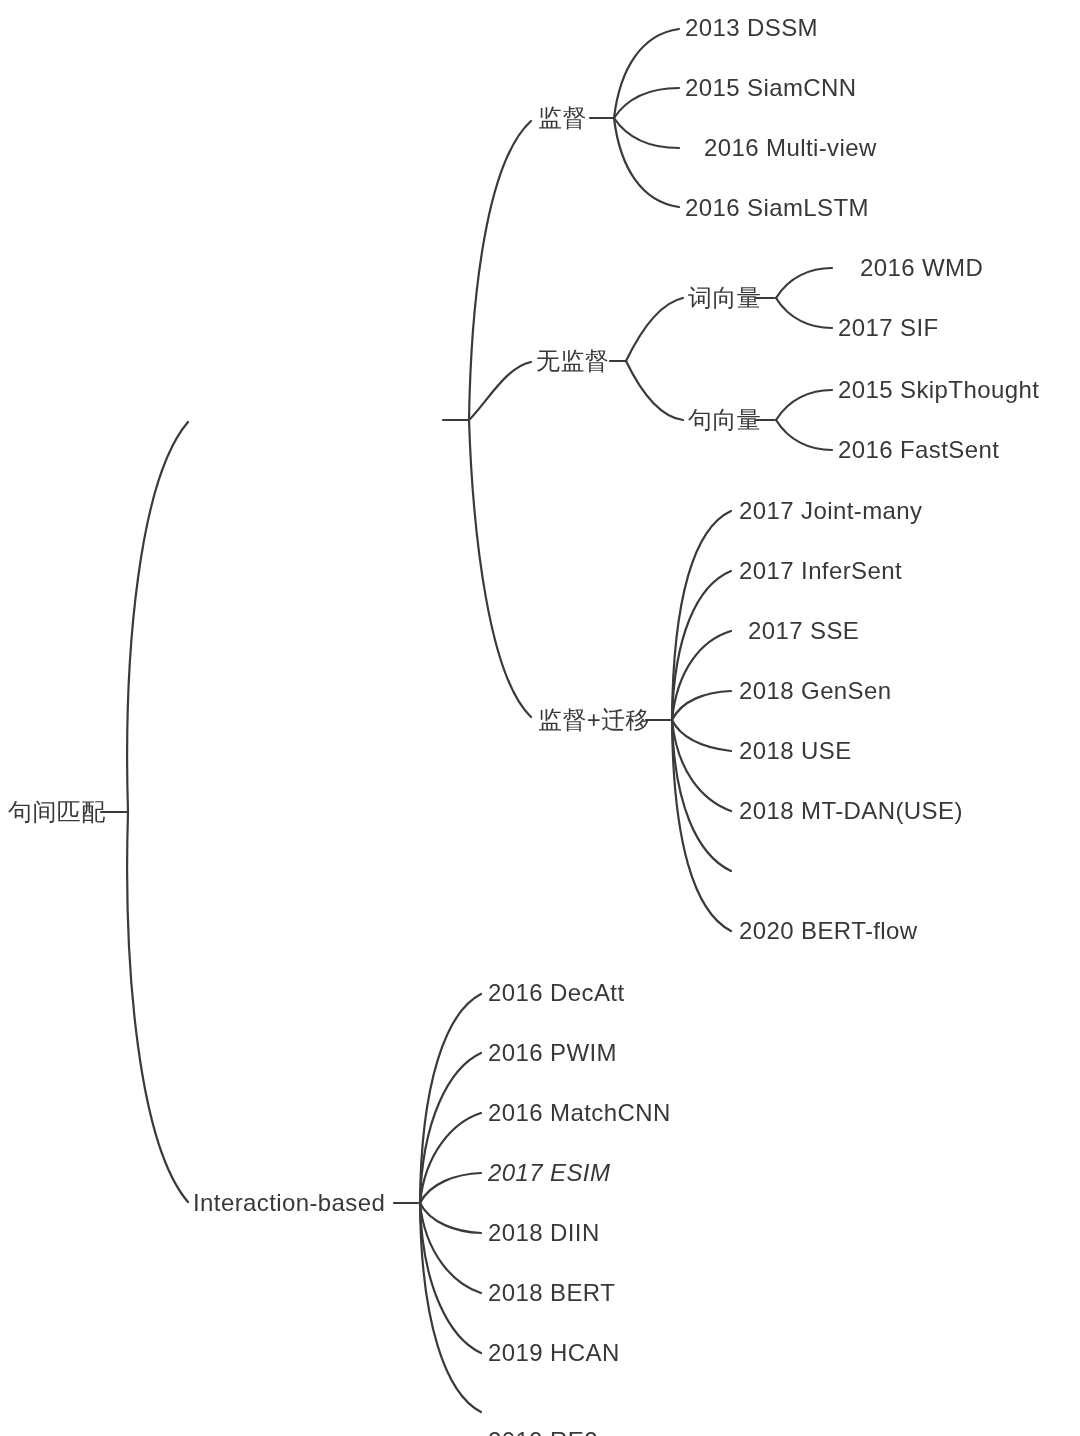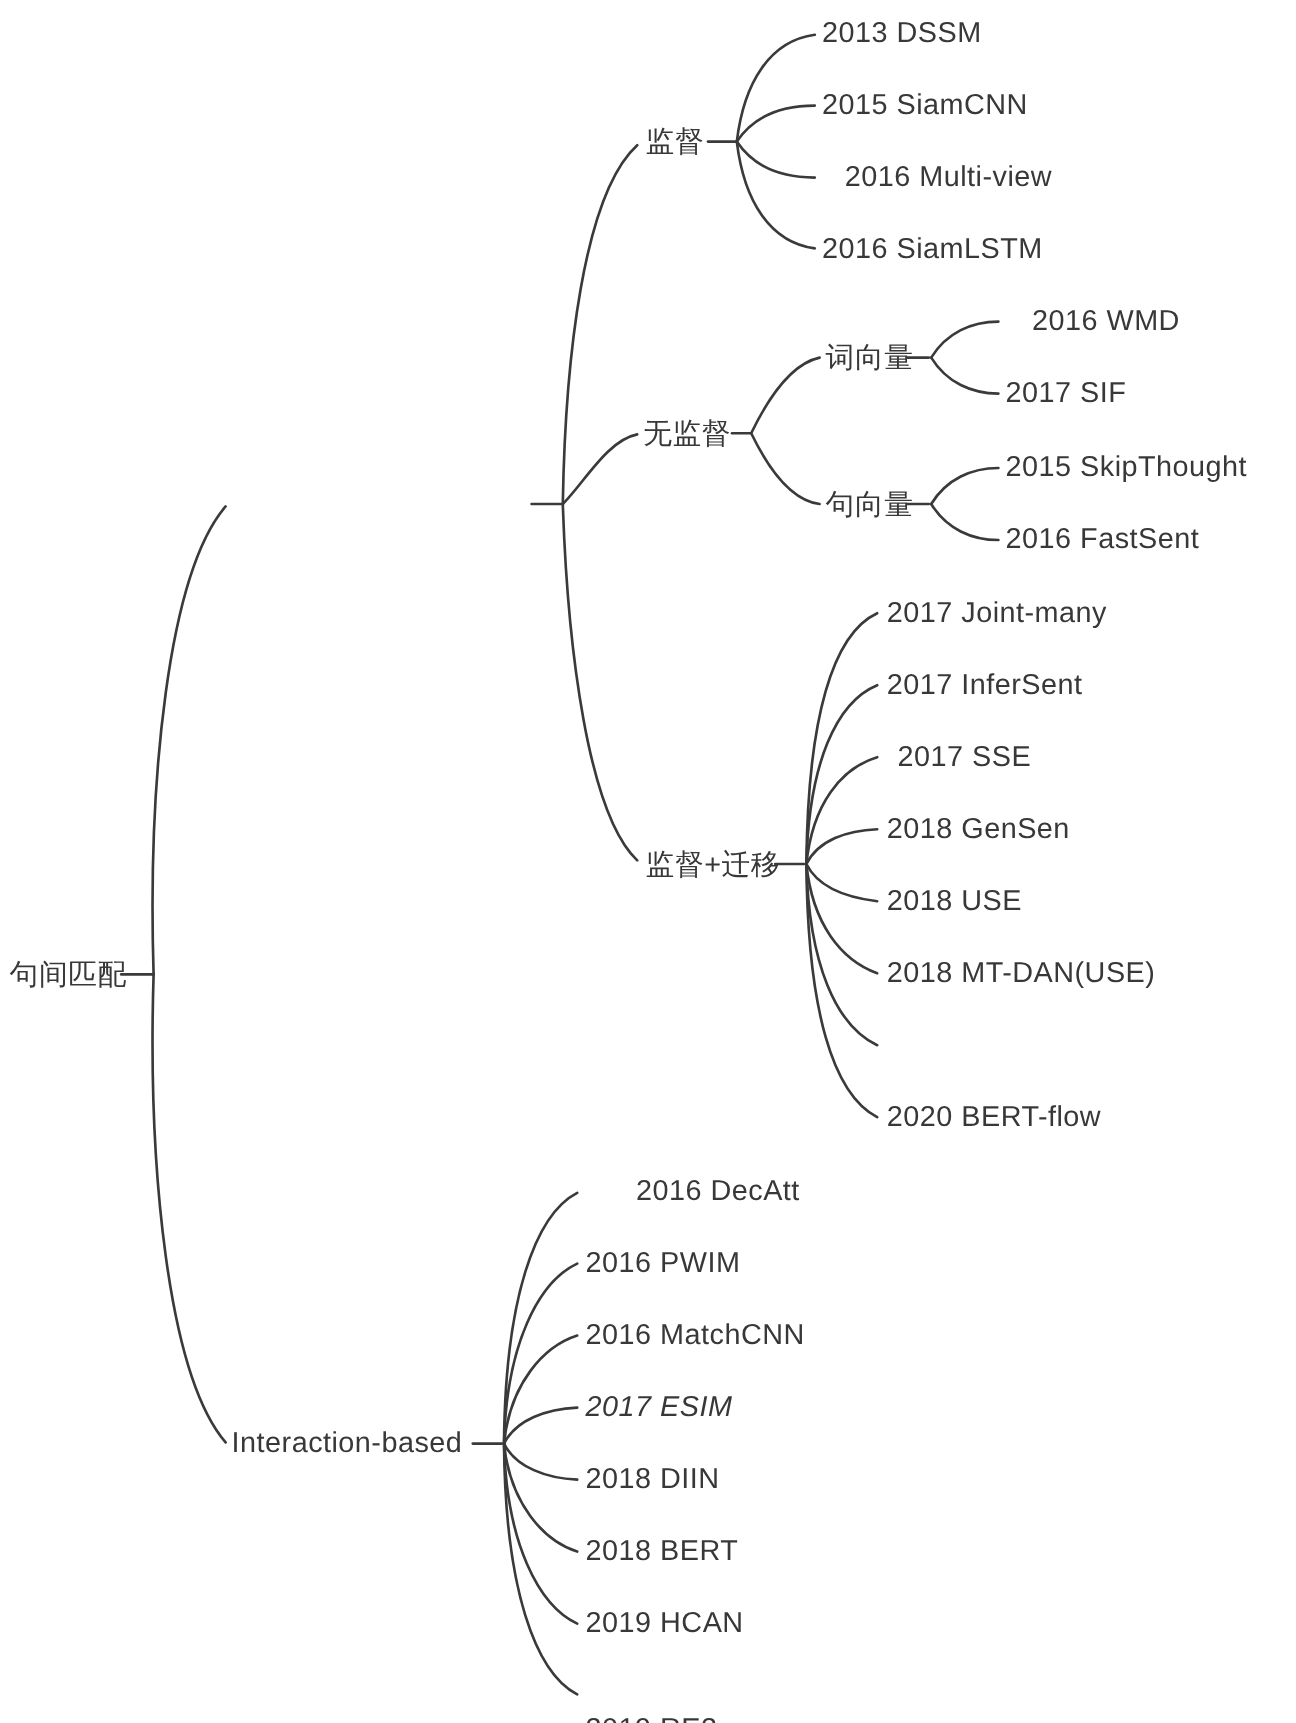--- a/index.html
+++ b/index.html
@@ -97,21 +97,21 @@
   <div class="node" style="left:838px;top:450px;">2016 FastSent</div>
 
   <div class="node" style="left:739px;top:511px;">2017 Joint-many</div>
   <div class="node" style="left:739px;top:571px;">2017 InferSent</div>
   <div class="node" style="left:716px;top:631px;margin-left:32px;">2017 SSE</div>
   <div class="node" style="left:739px;top:691px;">2018 GenSen</div>
   <div class="node" style="left:739px;top:751px;">2018 USE</div>
   <div class="node" style="left:739px;top:811px;">2018 MT-DAN(USE)</div>
   <div class="node" style="left:739px;top:931px;">2020 BERT-flow</div>
 
-  <div class="node" style="left:488px;top:993px;margin-left:42px;">2016 DecAtt</div>
+  <div class="node" style="left:488px;top:993px;">2016 DecAtt</div>
   <div class="node" style="left:488px;top:1053px;">2016 PWIM</div>
   <div class="node" style="left:488px;top:1113px;">2016 MatchCNN</div>
   <div class="node" style="left:488px;top:1173px;font-style:italic;">2017 ESIM</div>
   <div class="node" style="left:488px;top:1233px;">2018 DIIN</div>
   <div class="node" style="left:488px;top:1293px;">2018 BERT</div>
   <div class="node" style="left:488px;top:1353px;">2019 HCAN</div>
   <div class="node" style="left:488px;top:1413px;margin-top:28px;">2019 RE2</div>
 
 </div>
 

